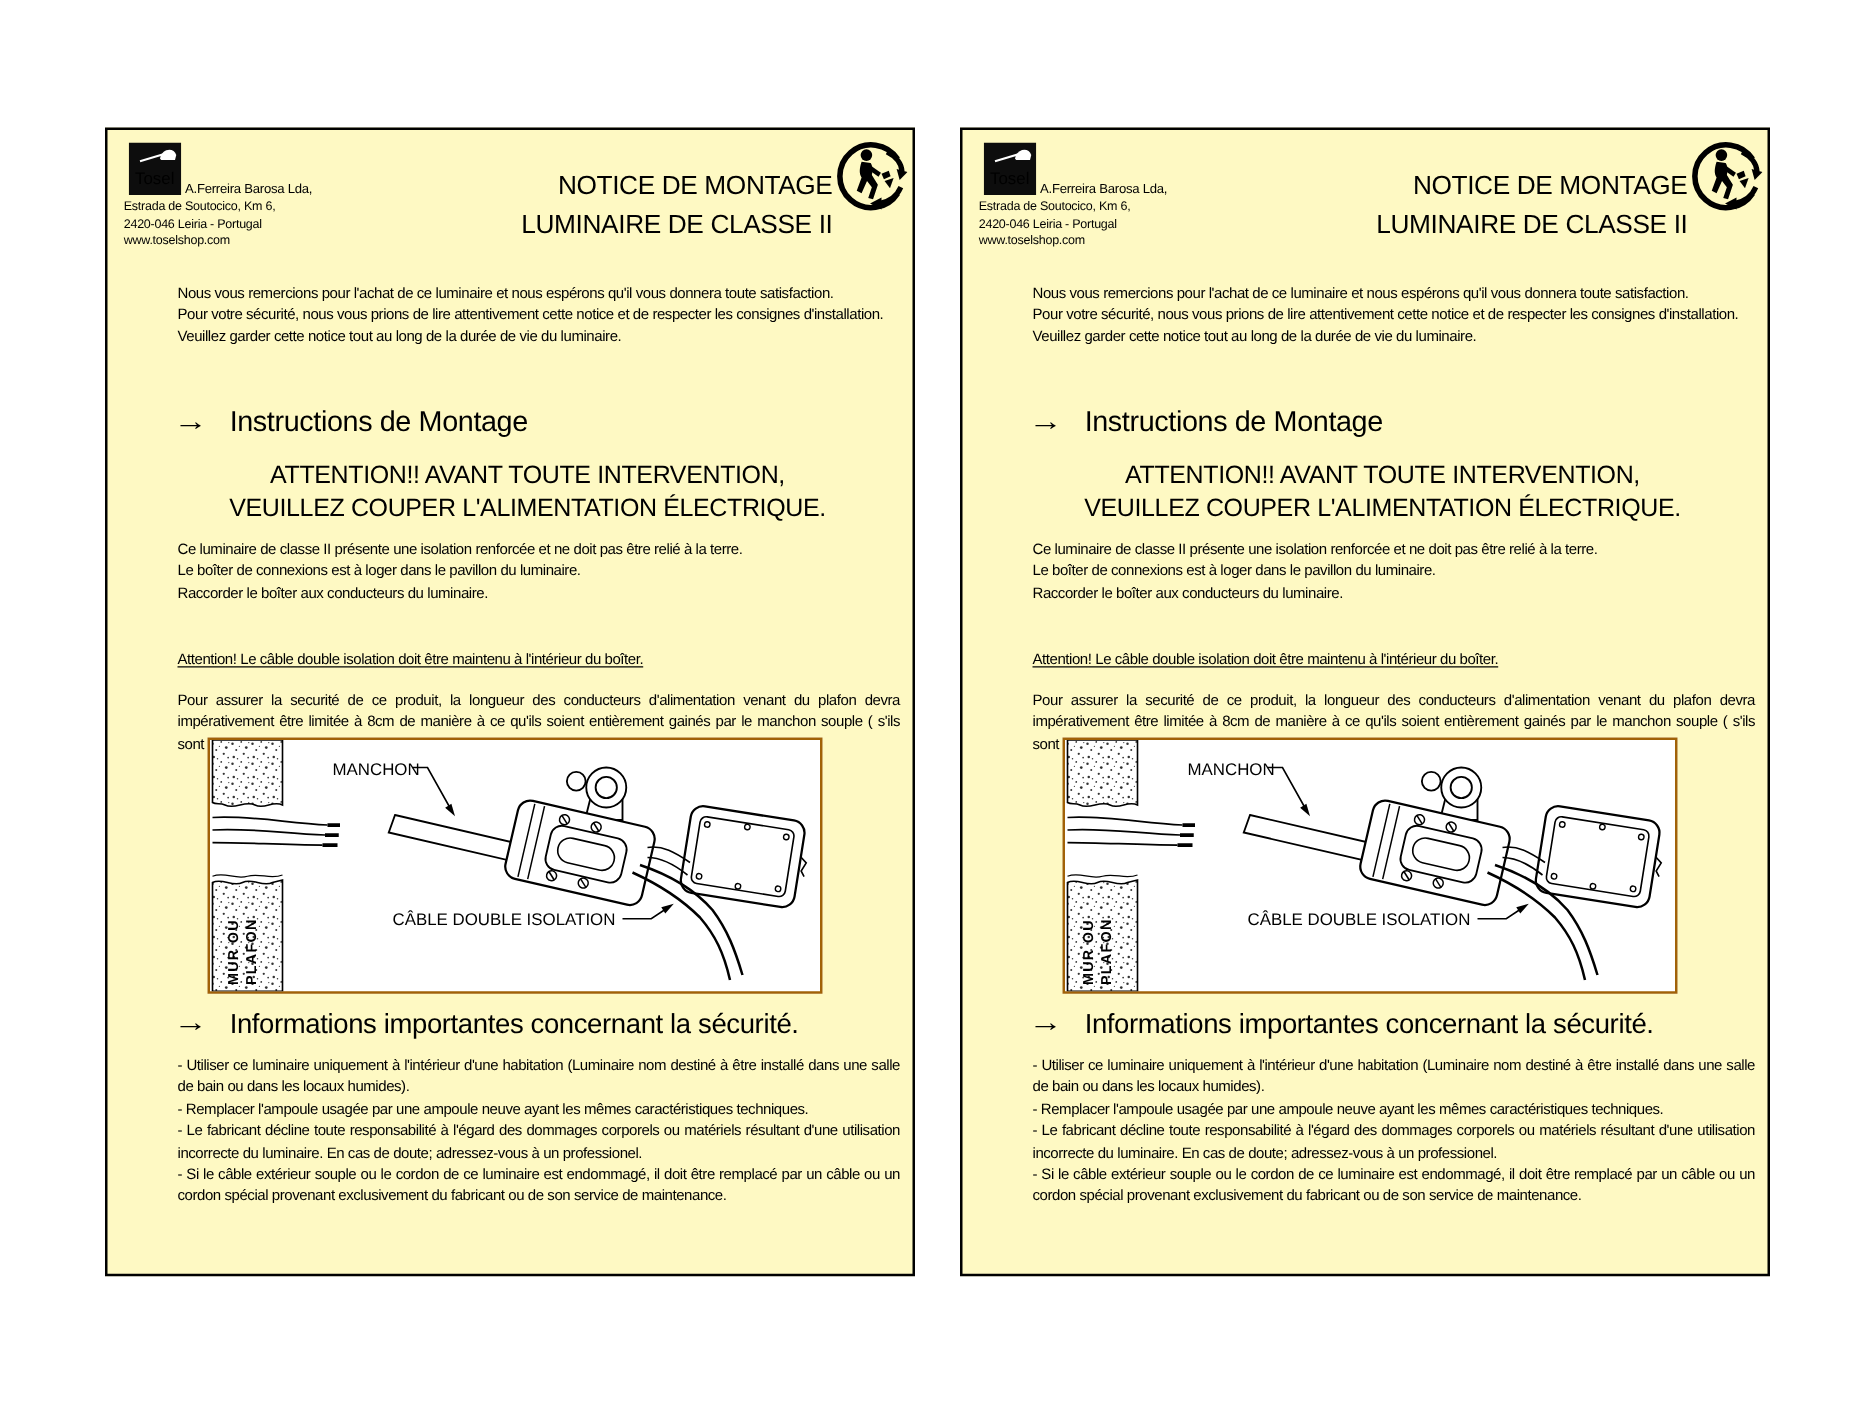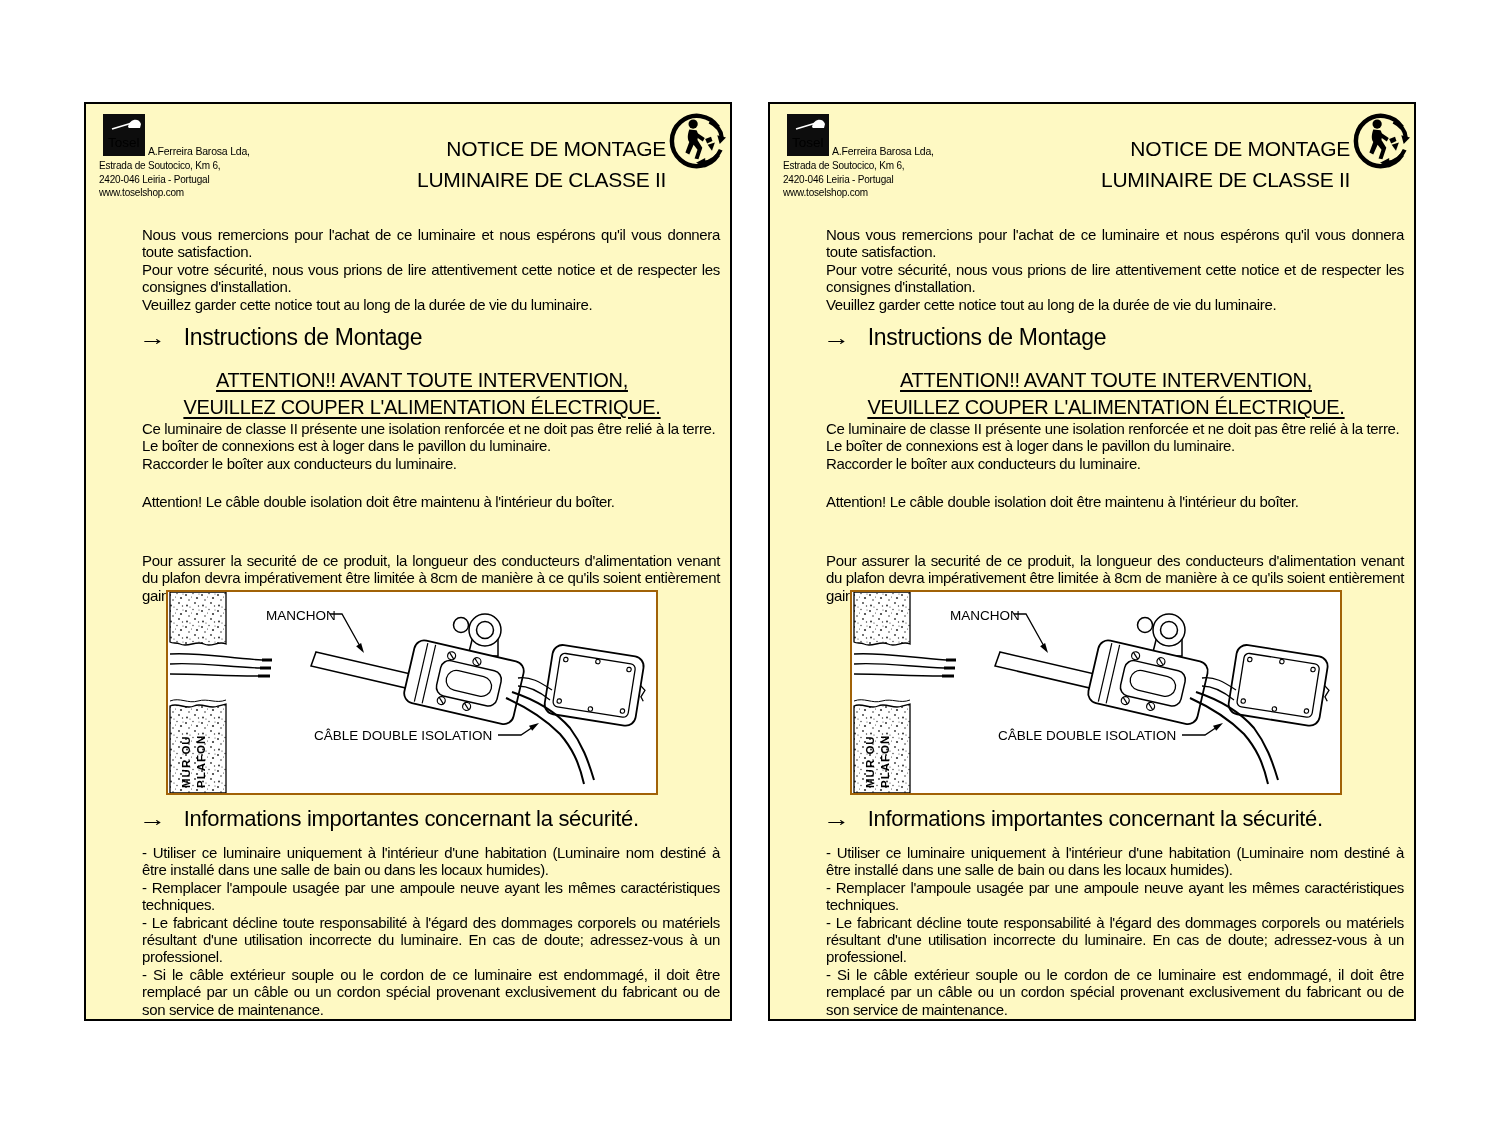--- a/index.html
+++ b/index.html
@@ -13,33 +13,33 @@
     border:2px solid #000;background:#fef9c3;box-sizing:border-box;overflow:hidden;
   }
   .panel.left{left:84px}
   .panel.right{left:768px}
   .abs{position:absolute}
   .logo-box{left:17px;top:10px;width:42px;height:42px}
   .company{left:62px;top:41px;font-size:10.5px;letter-spacing:-0.2px;white-space:nowrap}
   .addr{left:13px;top:55px;font-size:10px;line-height:13.5px;letter-spacing:-0.2px;white-space:nowrap}
   .title{left:110px;width:470px;top:29px;text-align:right;font-size:21px;line-height:31px;letter-spacing:-0.3px;white-space:nowrap}
   .triman{left:582px;top:8px;width:58px;height:58px}
-  .body-text{font-size:15px;letter-spacing:-0.35px;line-height:17.4px}
+  .body-text{font-size:12px;letter-spacing:-0.35px;line-height:17.4px}
   .just{text-align:justify}
   .blk{left:56px;width:578px}
   .intro{top:122px}
   .heading{display:flex;align-items:center;gap:21px;font-size:23px;letter-spacing:-0.3px;white-space:nowrap}
   .h1{left:56px;top:220px}
   .h2{left:56px;top:702px}
   .arrow{font-size:21px;transform:scaleX(1.3);display:inline-block}
   .warn{left:36px;width:600px;top:263px;text-align:center;font-size:20px;line-height:27px;letter-spacing:-0.3px}
-  .warn div{text-decoration:underline;text-underline-offset:3px;white-space:nowrap}
-  .class2{top:316px}
+  .warn div{text-underline-offset:3px;white-space:nowrap}
+  .class2{top:327px}
   .class2 div{white-space:nowrap}
-  .attn{top:389px;text-underline-offset:2px;white-space:nowrap}
+  .attn{top:415px;text-decoration:underline;text-underline-offset:2px;white-space:nowrap}
   .manchon{top:448px}
   .figure{left:80px;top:486px;width:492px;height:205px;border:2px solid #a16207;box-sizing:border-box;background:#fff}
   .figure svg{display:block;width:100%;height:100%}
   .safety{top:740px}
   .safety p{margin:0}
   svg text{font-family:"Liberation Sans",sans-serif;fill:#000}
 </style>
 </head>
 <body>
 

